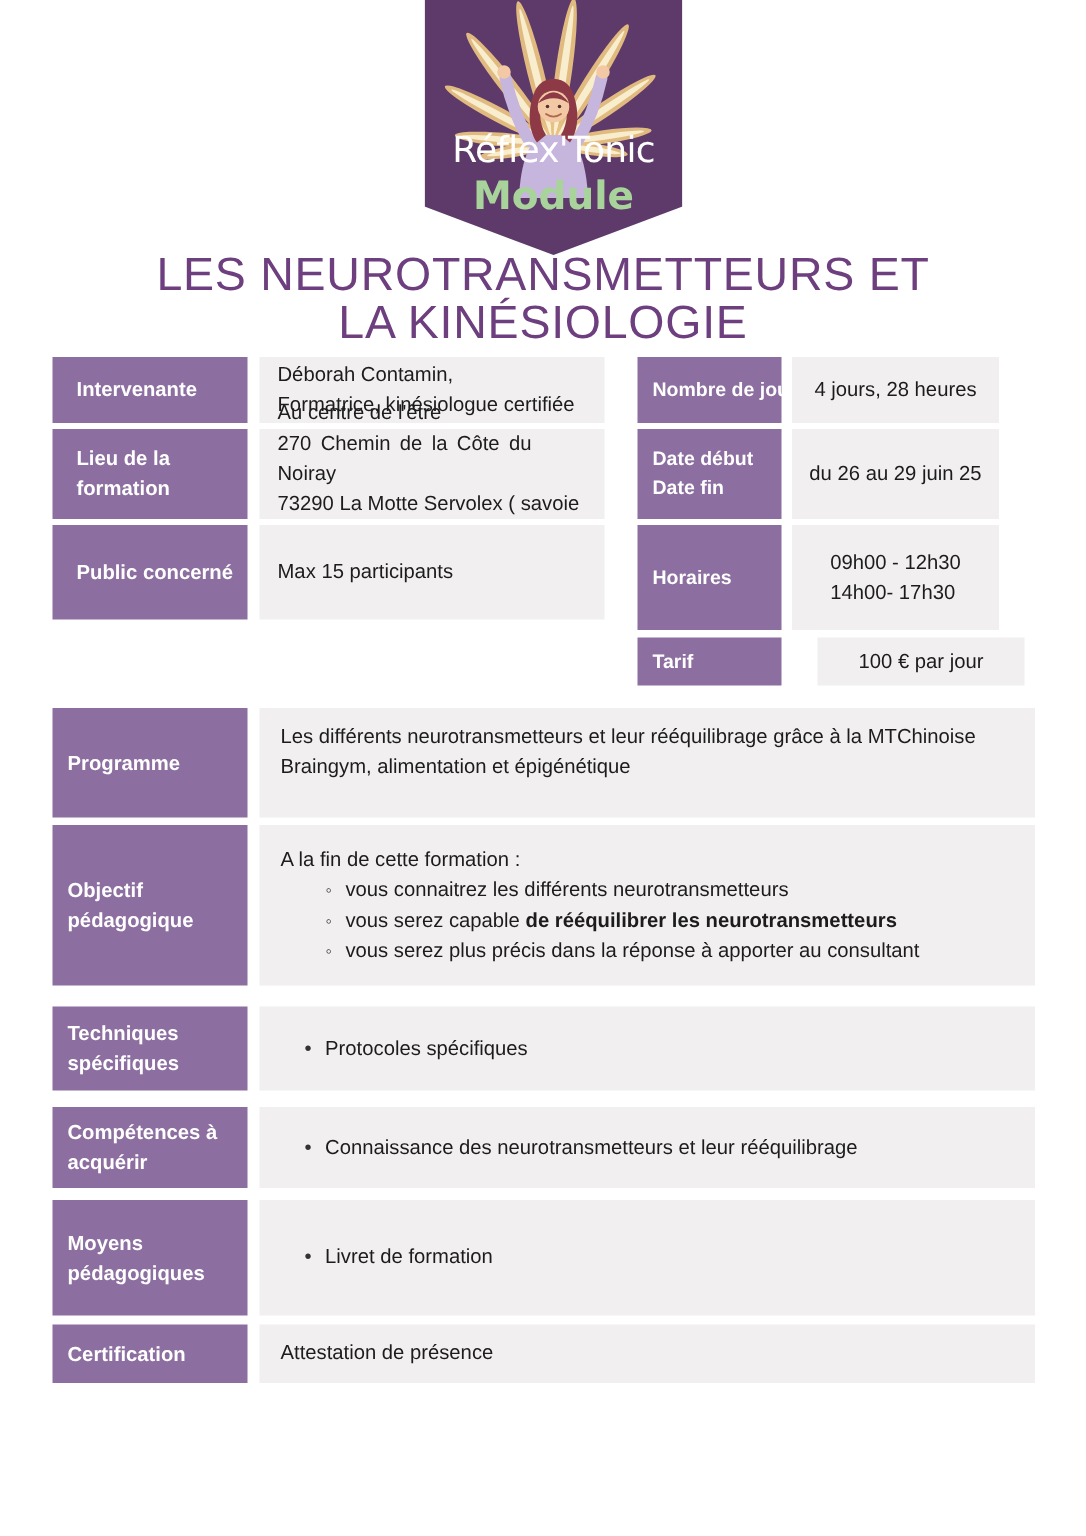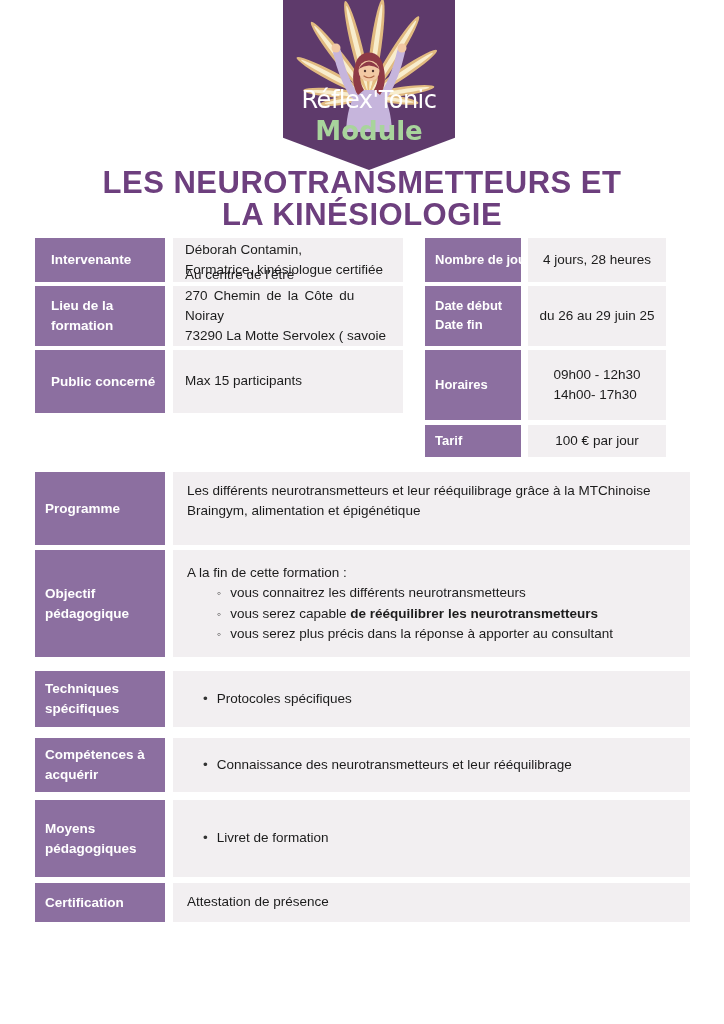--- a/index.html
+++ b/index.html
@@ -10,42 +10,42 @@
   .banner{position:absolute;left:283px;top:0;width:172px;height:170px;background:#5E3A6B;
           clip-path:polygon(0 0,100% 0,100% 81%,50% 100%,0 81%);}
   .banner svg{position:absolute;left:0;top:0;}
   .brand{position:absolute;left:0;top:86px;width:100%;text-align:center;color:#ffffff;
          font-family:"DejaVu Sans", sans-serif;font-size:24px;letter-spacing:-0.5px;}
   .module{position:absolute;left:0;top:116px;width:100%;text-align:center;color:#A8D49C;
           font-family:"DejaVu Sans", sans-serif;font-weight:bold;font-size:26px;}
 
   
   .main-title{position:absolute;left:0;top:167px;width:100%;text-align:center;
-              color:#6D3F7E;font-weight:bold;font-size:31px;line-height:1.04;letter-spacing:0.5px;
+              color:#6D3F7E;font-weight:normal;font-size:31px;line-height:1.04;letter-spacing:0.5px;
               font-family:"Liberation Sans", sans-serif;}
 
   
   .lbl{background:#8C6FA0;color:#ffffff;font-weight:bold;font-size:13.5px;line-height:1.45;
        display:flex;flex-direction:column;justify-content:center;box-sizing:border-box;
        padding:2px 8px 2px 10px;}
   .cell{background:#F2EFF1;box-sizing:border-box;font-size:13.5px;line-height:1.5;
         display:flex;flex-direction:column;justify-content:center;}
 
   
   .grid-left{position:absolute;left:35px;top:238px;width:368px;}
   .grid-right{position:absolute;left:425px;top:238px;width:265px;}
   .irow{display:flex;}
   .grid-left .lbl{width:130px;padding-left:16px;}
   .grid-left .cell{width:230px;margin-left:8px;padding:4px 12px;}
   .grid-right .lbl{width:96px;font-size:13px;white-space:nowrap;}
   .grid-right .cell{width:138px;margin-left:7px;padding:4px 8px;align-items:center;}
   .grid-right .cell .inner{text-align:left;}
   .mb4{margin-bottom:4px;} .mb5{margin-bottom:5px;} .mb8{margin-bottom:8px;}
   .h44{height:44px;} .h60{height:60px;} .h63{height:63px;} .h36{height:36px;}
-  .h70{height:70px;} .h32{height:32px;}
+  .h70{height:70px;} .h32{height:32px;gap:17px;}
   .justify-line{word-spacing:2.5px;}
 
   
   .brow{position:absolute;left:35px;width:655px;display:flex;}
   .brow .lbl{width:130px;}
   .brow .cell{flex:1;margin-left:8px;padding:6px 14px;}
   .brow.programme{top:472px;height:73px;}
   .brow.programme .cell{justify-content:flex-start;padding-top:9px;}
   .brow.objectif{top:550px;height:107px;}
   .brow.techniques{top:671px;height:56px;}

